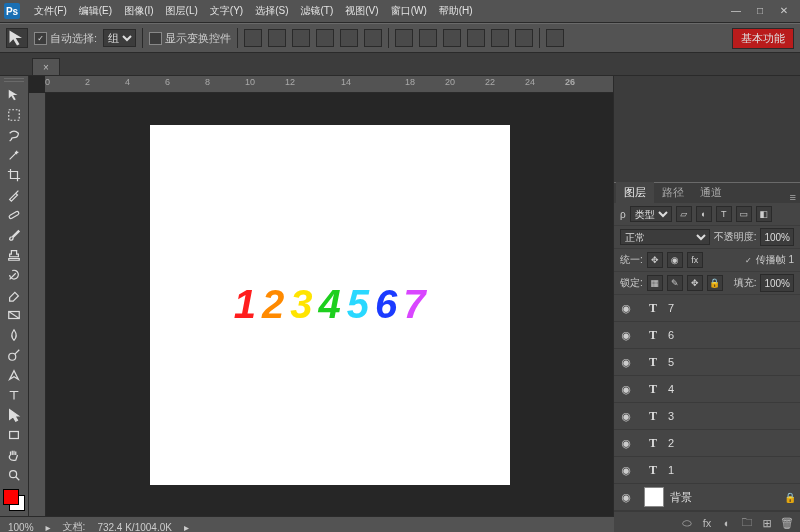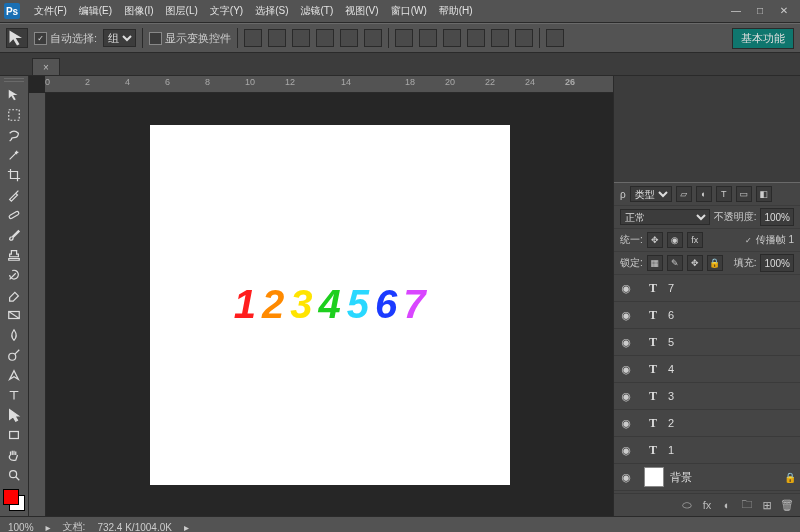--- a/index.html
+++ b/index.html
@@ -11,21 +11,21 @@
   .titlebar .win-btn{width:20px;height:14px;margin:0 2px;font-size:10px;text-align:center;line-height:14px;color:#ccc;}
   
   .optbar{height:28px;background:#535353;border-top:1px solid #6a6a6a;border-bottom:1px solid #2a2a2a;display:flex;align-items:center;padding:0 6px;gap:6px;}
   .optbar .tool-ind{width:20px;height:18px;background:#3c3c3c;border:1px solid #2a2a2a;display:flex;align-items:center;justify-content:center;color:#eee;}
   .optbar .chk{display:flex;align-items:center;gap:3px;}
   .optbar .chkbox{width:11px;height:11px;border:1px solid #888;background:#3c3c3c;display:flex;align-items:center;justify-content:center;font-size:8px;color:#ddd;}
   .optbar select{background:#3c3c3c;border:1px solid #2a2a2a;color:#ddd;font-size:11px;height:18px;}
   .optbar .sep{width:1px;height:20px;background:#2a2a2a;}
   .optbar .small-icn{width:16px;height:16px;background:#4a4a4a;border:1px solid #2a2a2a;}
   .optbar .spacer{flex:1;}
-  .optbar .btn-right{background:#0f766e;border:1px solid #2a2a2a;padding:2px 8px;color:#ddd;font-size:11px;}
+  .optbar .btn-right{background:#b91c1c;border:1px solid #2a2a2a;padding:2px 8px;color:#ddd;font-size:11px;}
   
   .tabrow{height:22px;background:#3c3c3c;border-bottom:1px solid #2a2a2a;display:flex;align-items:flex-end;padding-left:32px;}
   .tabrow .tab{background:#535353;padding:3px 10px 2px 10px;font-size:11px;color:#ddd;border:1px solid #2a2a2a;border-bottom:none;display:flex;align-items:center;gap:6px;}
   .tabrow .tab .close{color:#bbb;font-size:10px;}
   
   .main{display:flex;height:440px;}
   
   .tools{width:28px;background:#535353;border-right:1px solid #2a2a2a;display:flex;flex-direction:column;padding-top:2px;gap:1px;align-items:center;}
   .tools .grip{width:20px;height:6px;background:repeating-linear-gradient(#6a6a6a 0 1px,#535353 1px 3px);}
   .tool{width:22px;height:19px;display:flex;align-items:center;justify-content:center;color:#ddd;font-size:12px;}
@@ -276,20 +276,27 @@
             <div class="num" style="color: rgb(27, 59, 255);">6</div>
             <div class="num" style="color: rgb(217, 70, 255);">7</div>
           </div>
       </div>
     </div>
   </div>
 
   <div class="right">
     <div class="filler" style="height:106px;background:#3c3c3c;"></div>
     <div class="panel" style="flex:1;">
+      <div class="panel-tabs">
+        <div class="ptab active">图层</div>
+        <div class="ptab">路径</div>
+        <div class="ptab">通道</div>
+        <div class="pflex"></div>
+        <div class="pmenu">≡</div>
+      </div>
       <div class="panel-row">
         <span>ρ</span>
         <select><option>类型</option></select>
         <div class="mini">▱</div>
         <div class="mini">◐</div>
         <div class="mini">T</div>
         <div class="mini">▭</div>
         <div class="mini">◧</div>
       </div>
       <div class="panel-row">

